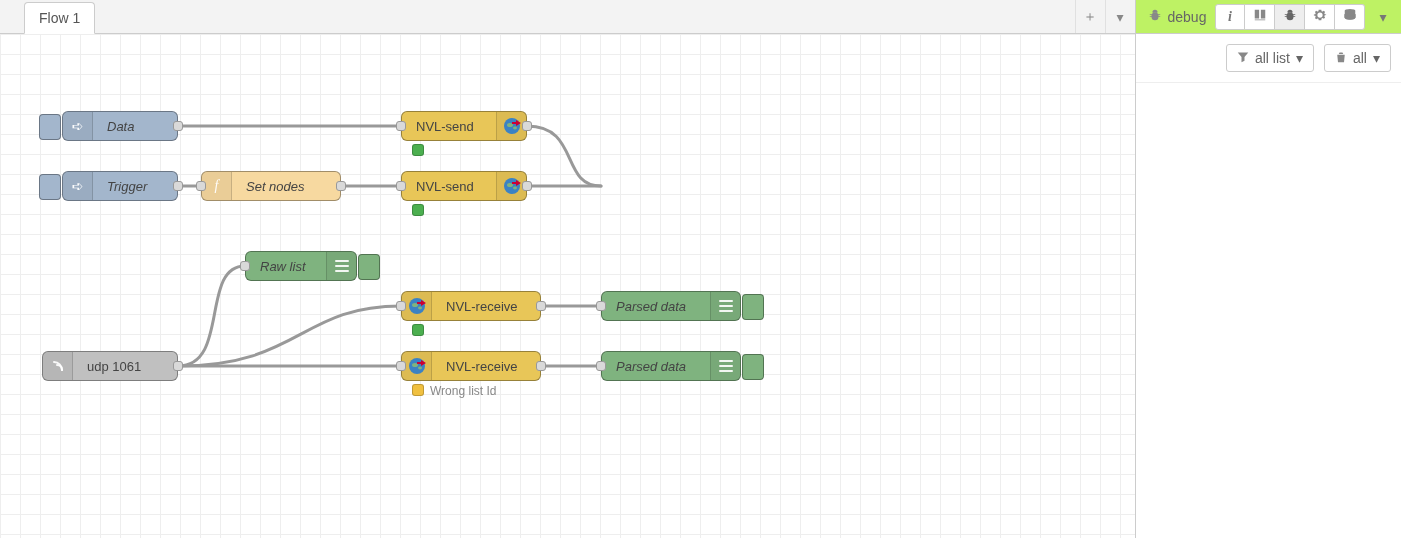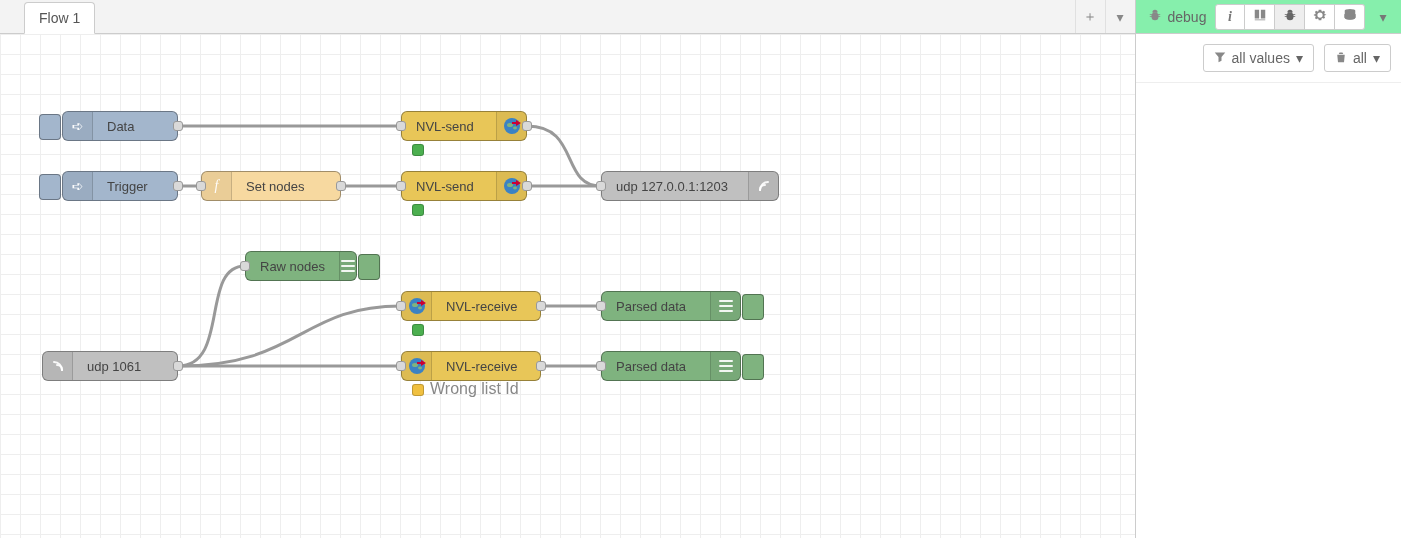--- a/index.html
+++ b/index.html
@@ -107,20 +107,21 @@
   }
   .node.right-icon .icon {
     border-right: none;
     border-left: 1px solid rgba(0,0,0,0.15);
     border-radius: 0 5px 5px 0;
   }
   .node .label {
     flex: 1;
     padding: 0 14px;
     white-space: nowrap;
+    font-style: italic;
     color: #444;
   }
   .node.inject { background: #a3b6cc; }
   .node.function { background: #f7d9a0; }
   .node.nvl { background: #e8c658; align-items: center; }
   .node.udp { background: #c0c0c0; }
   .node.debug { background: #7fb37f; }
 
   .port {
     position: absolute;
@@ -163,21 +164,21 @@
     bottom: -16px;
     width: 12px;
     height: 12px;
     border-radius: 3px;
     border: 1px solid rgba(0,0,0,0.2);
   }
   .status-text {
     position: absolute;
     left: 28px;
     bottom: -18px;
-    font-size: 16px;
+    font-size: 12px;
     color: #888;
     white-space: nowrap;
   }
   .dot-green { background: #4caf50; }
   .dot-yellow { background: #f0c040; }
 
   
   .glyph {
     font-size: 14px;
     color: rgba(255,255,255,0.95);
@@ -200,21 +201,21 @@
     width: 468px;
     display: flex;
     flex-direction: column;
     background: #fff;
   }
   .sb-header {
     display: flex;
     align-items: center;
     height: 34px;
     border-bottom: 1px solid #ccc;
-    background: #86efac;
+    background: #bef264;
     padding: 16px 6px;
   }
   .sb-title {
     display: flex;
     align-items: center;
     gap: 6px;
     font-weight: 500;
     color: #666;
     padding: 0 6px;
   }
@@ -356,37 +357,24 @@
                 <circle class="globe" cx="9" cy="9" r="8"></circle>
                 <ellipse class="land" cx="7" cy="8" rx="3" ry="2"></ellipse>
                 <ellipse class="land" cx="12" cy="11" rx="2" ry="1.4"></ellipse>
                 <polygon class="arrow" points="13,3 18,6 13,9 13,7 9,7 9,5 13,5"></polygon>
               </svg>
           </div>
           <div class="port out"></div>
           <div class="status-dot dot-green"></div>
         </div>
 
-        <div class="node udp" style="left:601px;top:137px;width:178px">
-          <div class="port in"></div>
-          <div class="label" style="font-style:normal">udp 127.0.0.1:1203</div>
-          <div class="icon" style="border-left:1px solid rgba(0,0,0,0.15);border-right:none;border-radius:0 5px 5px 0">
-            <svg width="16" height="16" viewBox="0 0 16 16">
-                <g fill="none" stroke="rgba(255,255,255,0.9)" stroke-width="2" stroke-linecap="round">
-                  <path d="M4 12a8 8 0 0 1 8-8"></path>
-                  <path d="M4 12a5 5 0 0 1 5-5"></path>
-                  <circle cx="4" cy="12" r="1" fill="rgba(255,255,255,0.9)" stroke="none"></circle>
-                </g>
-              </svg>
-          </div>
-        </div>
 
         <div class="node debug right-icon" style="left:245px;top:217px;width:112px">
           <div class="port in"></div>
-          <div class="label">Raw nodes</div>
+          <div class="label">Raw list</div>
           <div class="icon">
               <div class="lines-icon">
                 <span></span>
                 <span></span>
                 <span></span>
               </div>
             </div>
           <div class="debug-post"></div>
         </div>
 
@@ -517,21 +505,21 @@
       </div>
     </div>
 
     <div class="sb-toolbar">
       <div class="pill">
         <span>
           <svg width="12" height="12" viewBox="0 0 16 16" fill="#888">
               <path d="M1 2h14l-5 6v5l-4 2v-7z"></path>
             </svg>
         </span>
-        <span>all values</span>
+        <span>all list</span>
         <span>▾</span>
       </div>
       <div class="pill">
         <span>
           <svg width="12" height="12" viewBox="0 0 16 16" fill="#888">
               <path d="M3 5h10l-1 10H4zM6 2h4l1 2H5z"></path>
             </svg>
         </span>
         <span>all</span>
         <span>▾</span>

